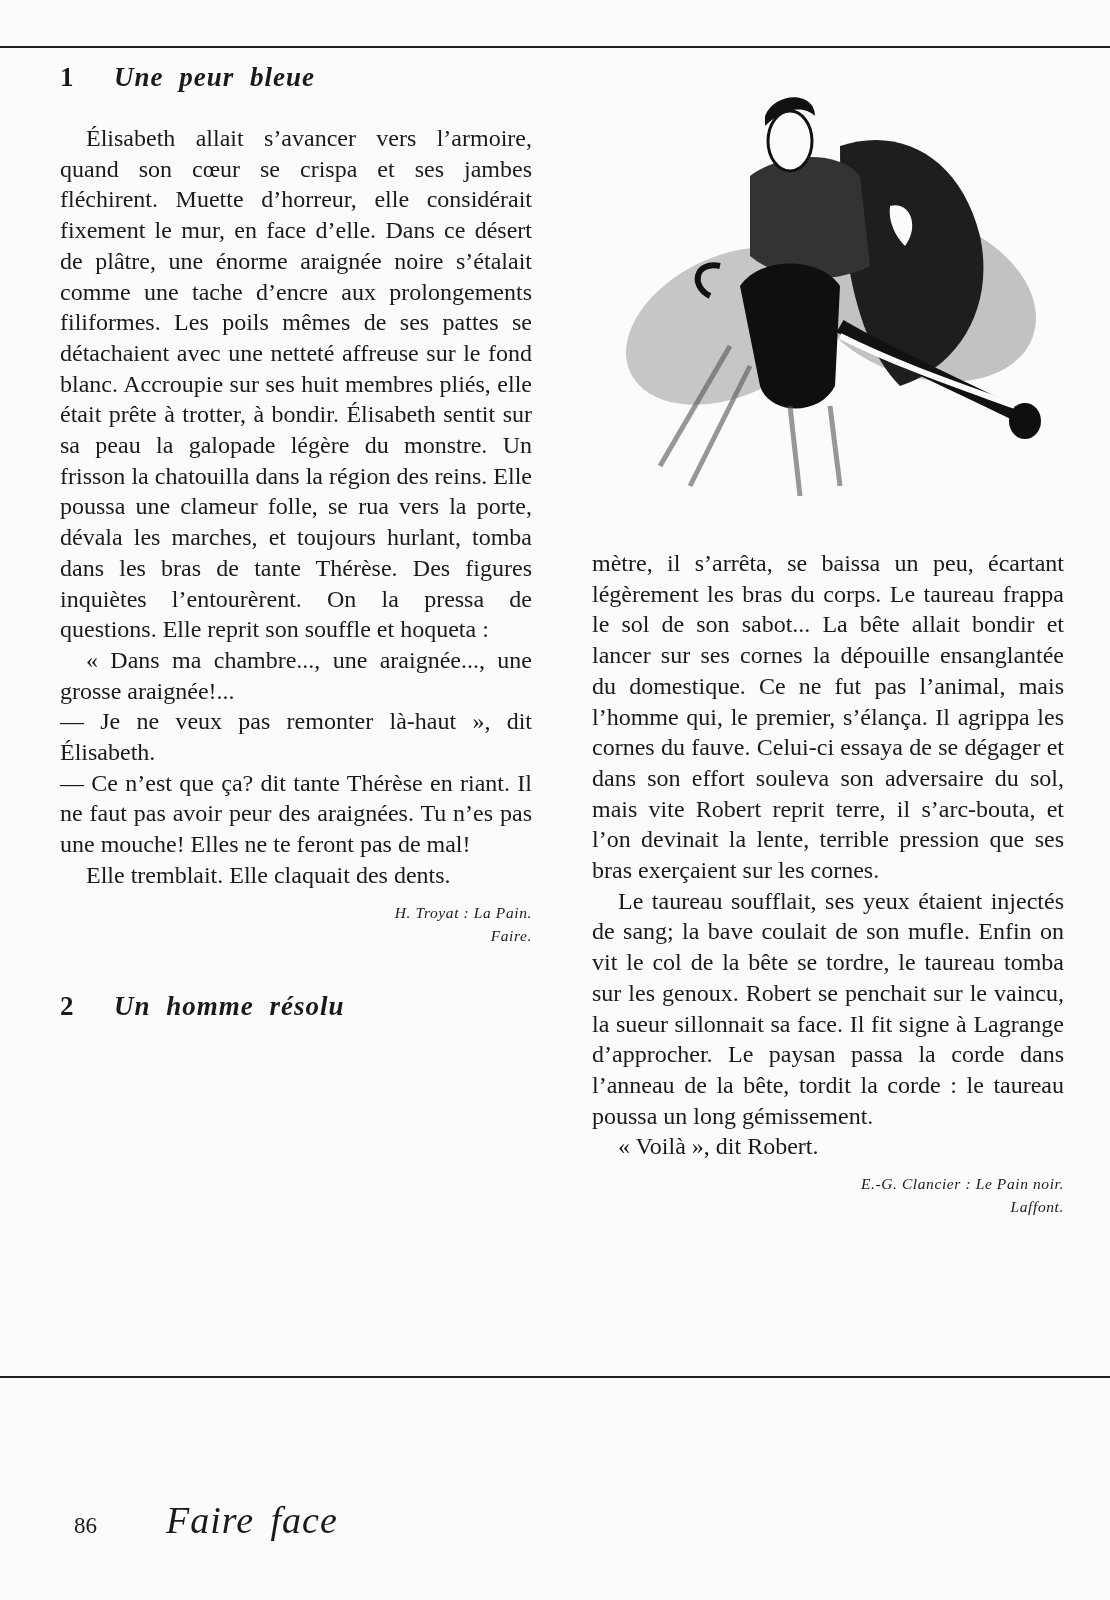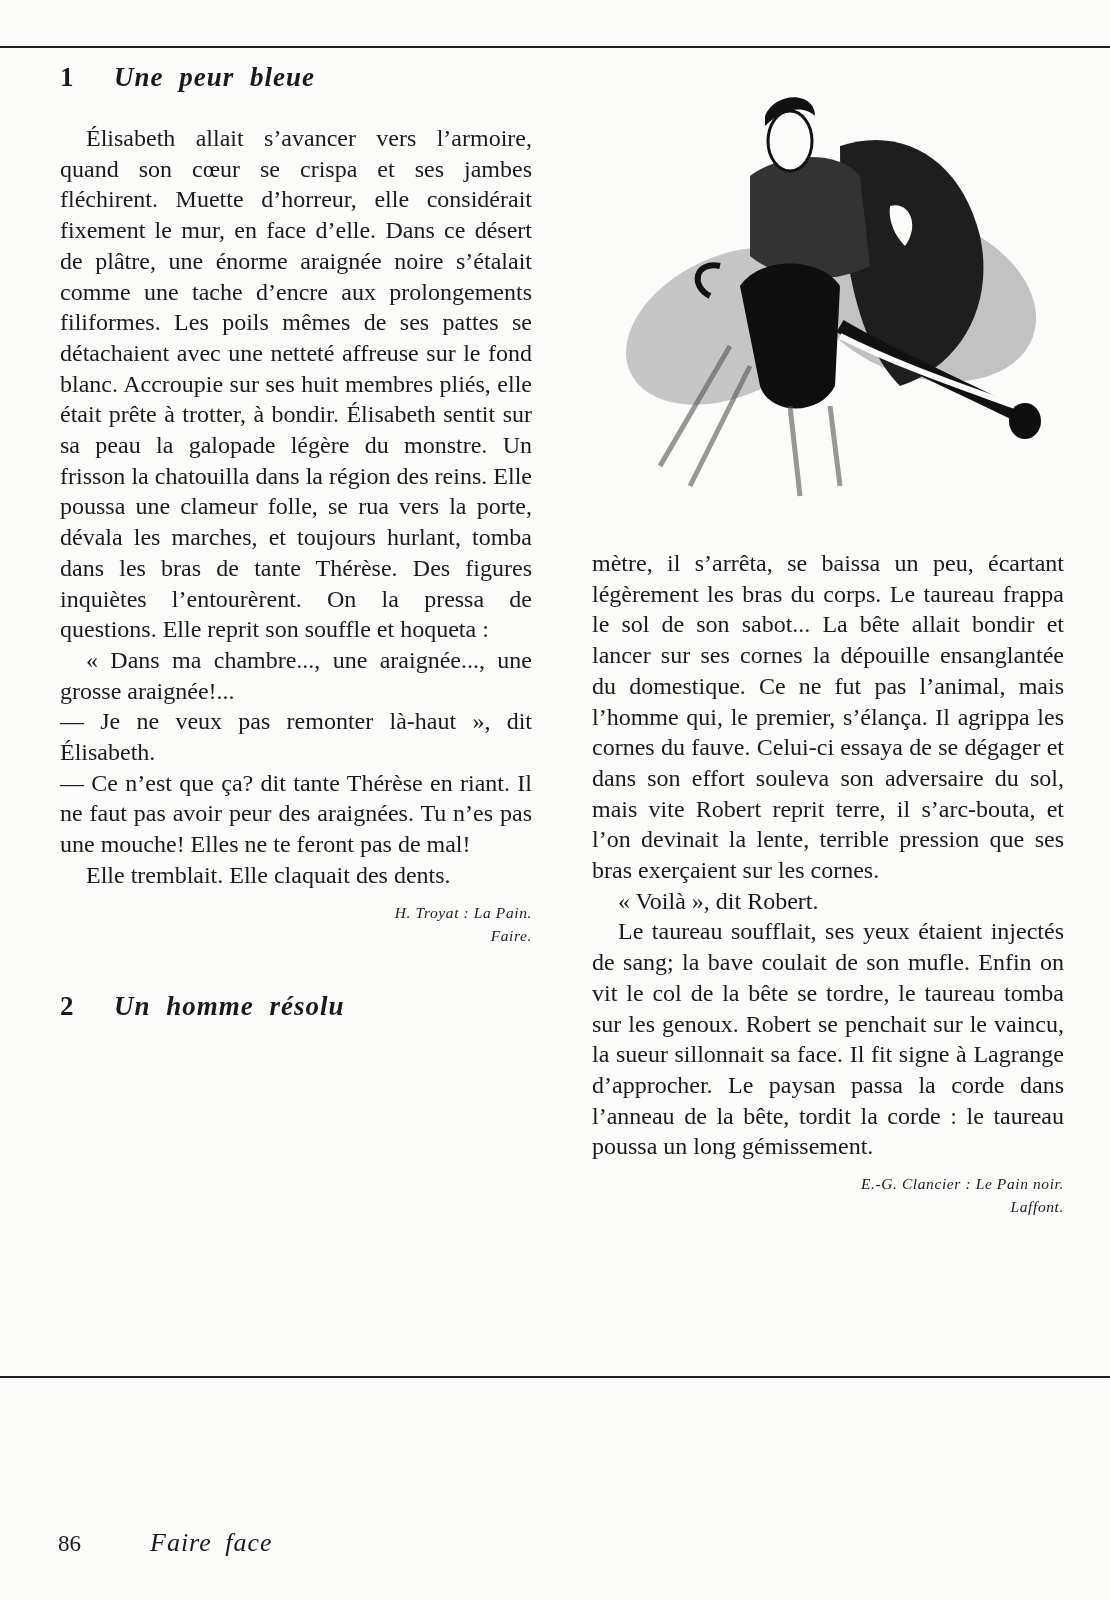--- a/index.html
+++ b/index.html
@@ -20,23 +20,23 @@
     font-family:"Liberation Serif",serif; font-size:24px; line-height:30.7px;
     text-align:justify; margin:0;
   }
   .para.indent { text-indent:26px; }
   .para.line { text-align-last:justify; }
   .src {
     font-family:"Liberation Serif",serif; font-style:italic; font-size:15.5px;
     text-align:right; line-height:23px; letter-spacing:0.6px;
   }
   .illus { position:absolute; left:600px; top:86px; width:450px; height:430px; }
-  .footer { position:absolute; left:58px; top:1498px; display:flex; align-items:baseline;margin-top:30px; }
+  .footer { position:absolute; left:74px; top:1498px; display:flex; align-items:baseline; }
   .page-num { font-family:"Liberation Serif",serif; font-size:23px; width:92px; }
-  .chapter { font-family:"Liberation Serif",serif; font-style:italic; font-size:26px; letter-spacing:1px; word-spacing:6px; }
+  .chapter { font-family:"Liberation Serif",serif; font-style:italic; font-size:38px; letter-spacing:1px; word-spacing:6px; }
 </style>
 </head>
 <body>
 
 <div class="rule top"></div>
 
 <div class="col left">
   <h2 class="sec-title">
     <span class="sec-num">1</span>
     <span class="sec-name">Une peur bleue</span>
@@ -73,22 +73,22 @@
     <path d="M240 240 C290 270 360 300 420 330" stroke="#111" stroke-width="14" fill="none"></path>
     <path d="M240 250 C300 280 360 300 415 320" stroke="#fbfbfa" stroke-width="6" fill="none"></path>
     <ellipse cx="425" cy="335" rx="16" ry="18" fill="#0f0f0f"></ellipse>
     <path d="M110 210 C90 200 95 175 120 180" stroke="#111" stroke-width="6" fill="none"></path>
     <path d="M60 380 L130 260 M90 400 L150 280 M200 410 L190 320 M240 400 L230 320" stroke="#555" stroke-width="5" opacity="0.6"></path>
   </g>
 </svg>
 
 <div class="col right">
   <p class="para">mètre, il s’arrêta, se baissa un peu, écartant légèrement les bras du corps. Le taureau frappa le sol de son sabot... La bête allait bondir et lancer sur ses cornes la dépouille ensanglantée du domestique. Ce ne fut pas l’animal, mais l’homme qui, le premier, s’élança. Il agrippa les cornes du fauve. Celui-ci essaya de se dégager et dans son effort souleva son adversaire du sol, mais vite Robert reprit terre, il s’arc-bouta, et l’on devinait la lente, terrible pression que ses bras exerçaient sur les cornes.</p>
+  <p class="para indent">Le taureau soufflait, ses yeux étaient injectés de sang; la bave coulait de son mufle. Enfin on vit le col de la bête se tordre, le taureau tomba sur les genoux. Robert se penchait sur le vaincu, la sueur sillonnait sa face. Il fit signe à Lagrange d’approcher. Le paysan passa la corde dans l’anneau de la bête, tordit la corde : le taureau poussa un long gémissement.</p>
   <p class="para indent">« Voilà », dit Robert.</p>
-  <p class="para indent">Le taureau soufflait, ses yeux étaient injectés de sang; la bave coulait de son mufle. Enfin on vit le col de la bête se tordre, le taureau tomba sur les genoux. Robert se penchait sur le vaincu, la sueur sillonnait sa face. Il fit signe à Lagrange d’approcher. Le paysan passa la corde dans l’anneau de la bête, tordit la corde : le taureau poussa un long gémissement.</p>
   <div style="height:10px"></div>
   <div class="src">
     <div>E.-G. Clancier : Le Pain noir.</div>
     <div>Laffont.</div>
   </div>
 </div>
 
 <div class="rule bottom"></div>
 
 <div class="footer">

